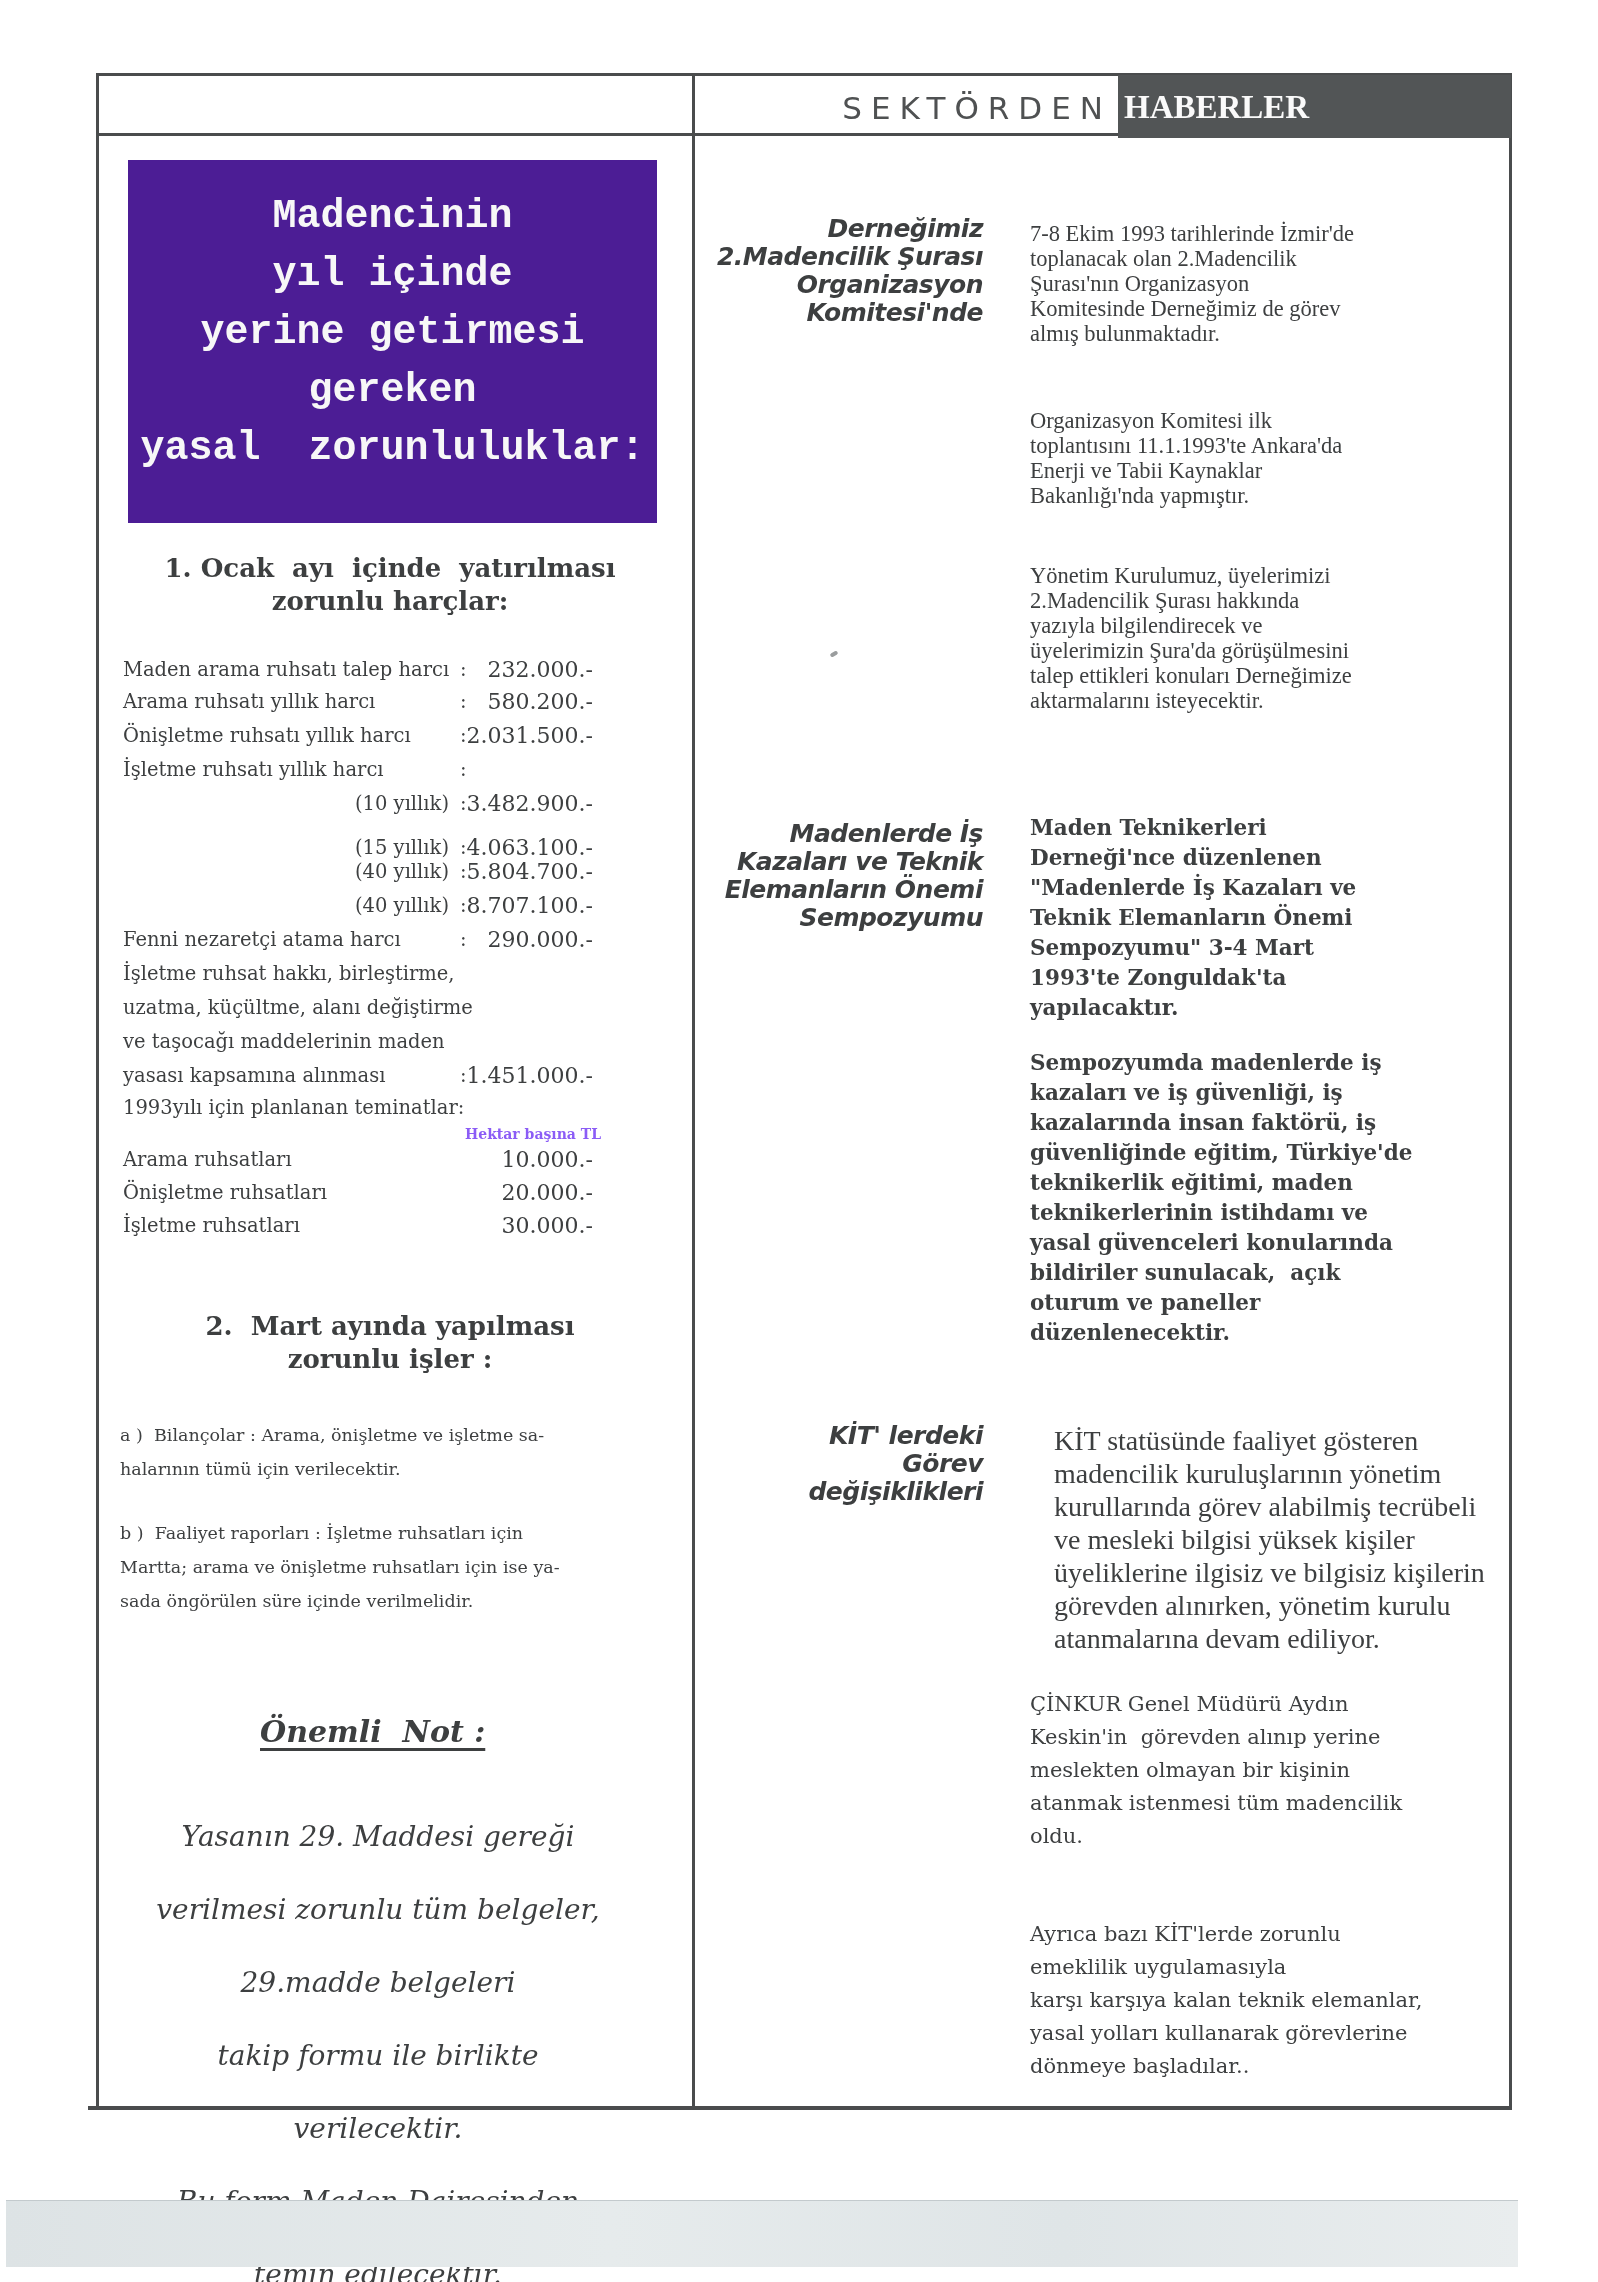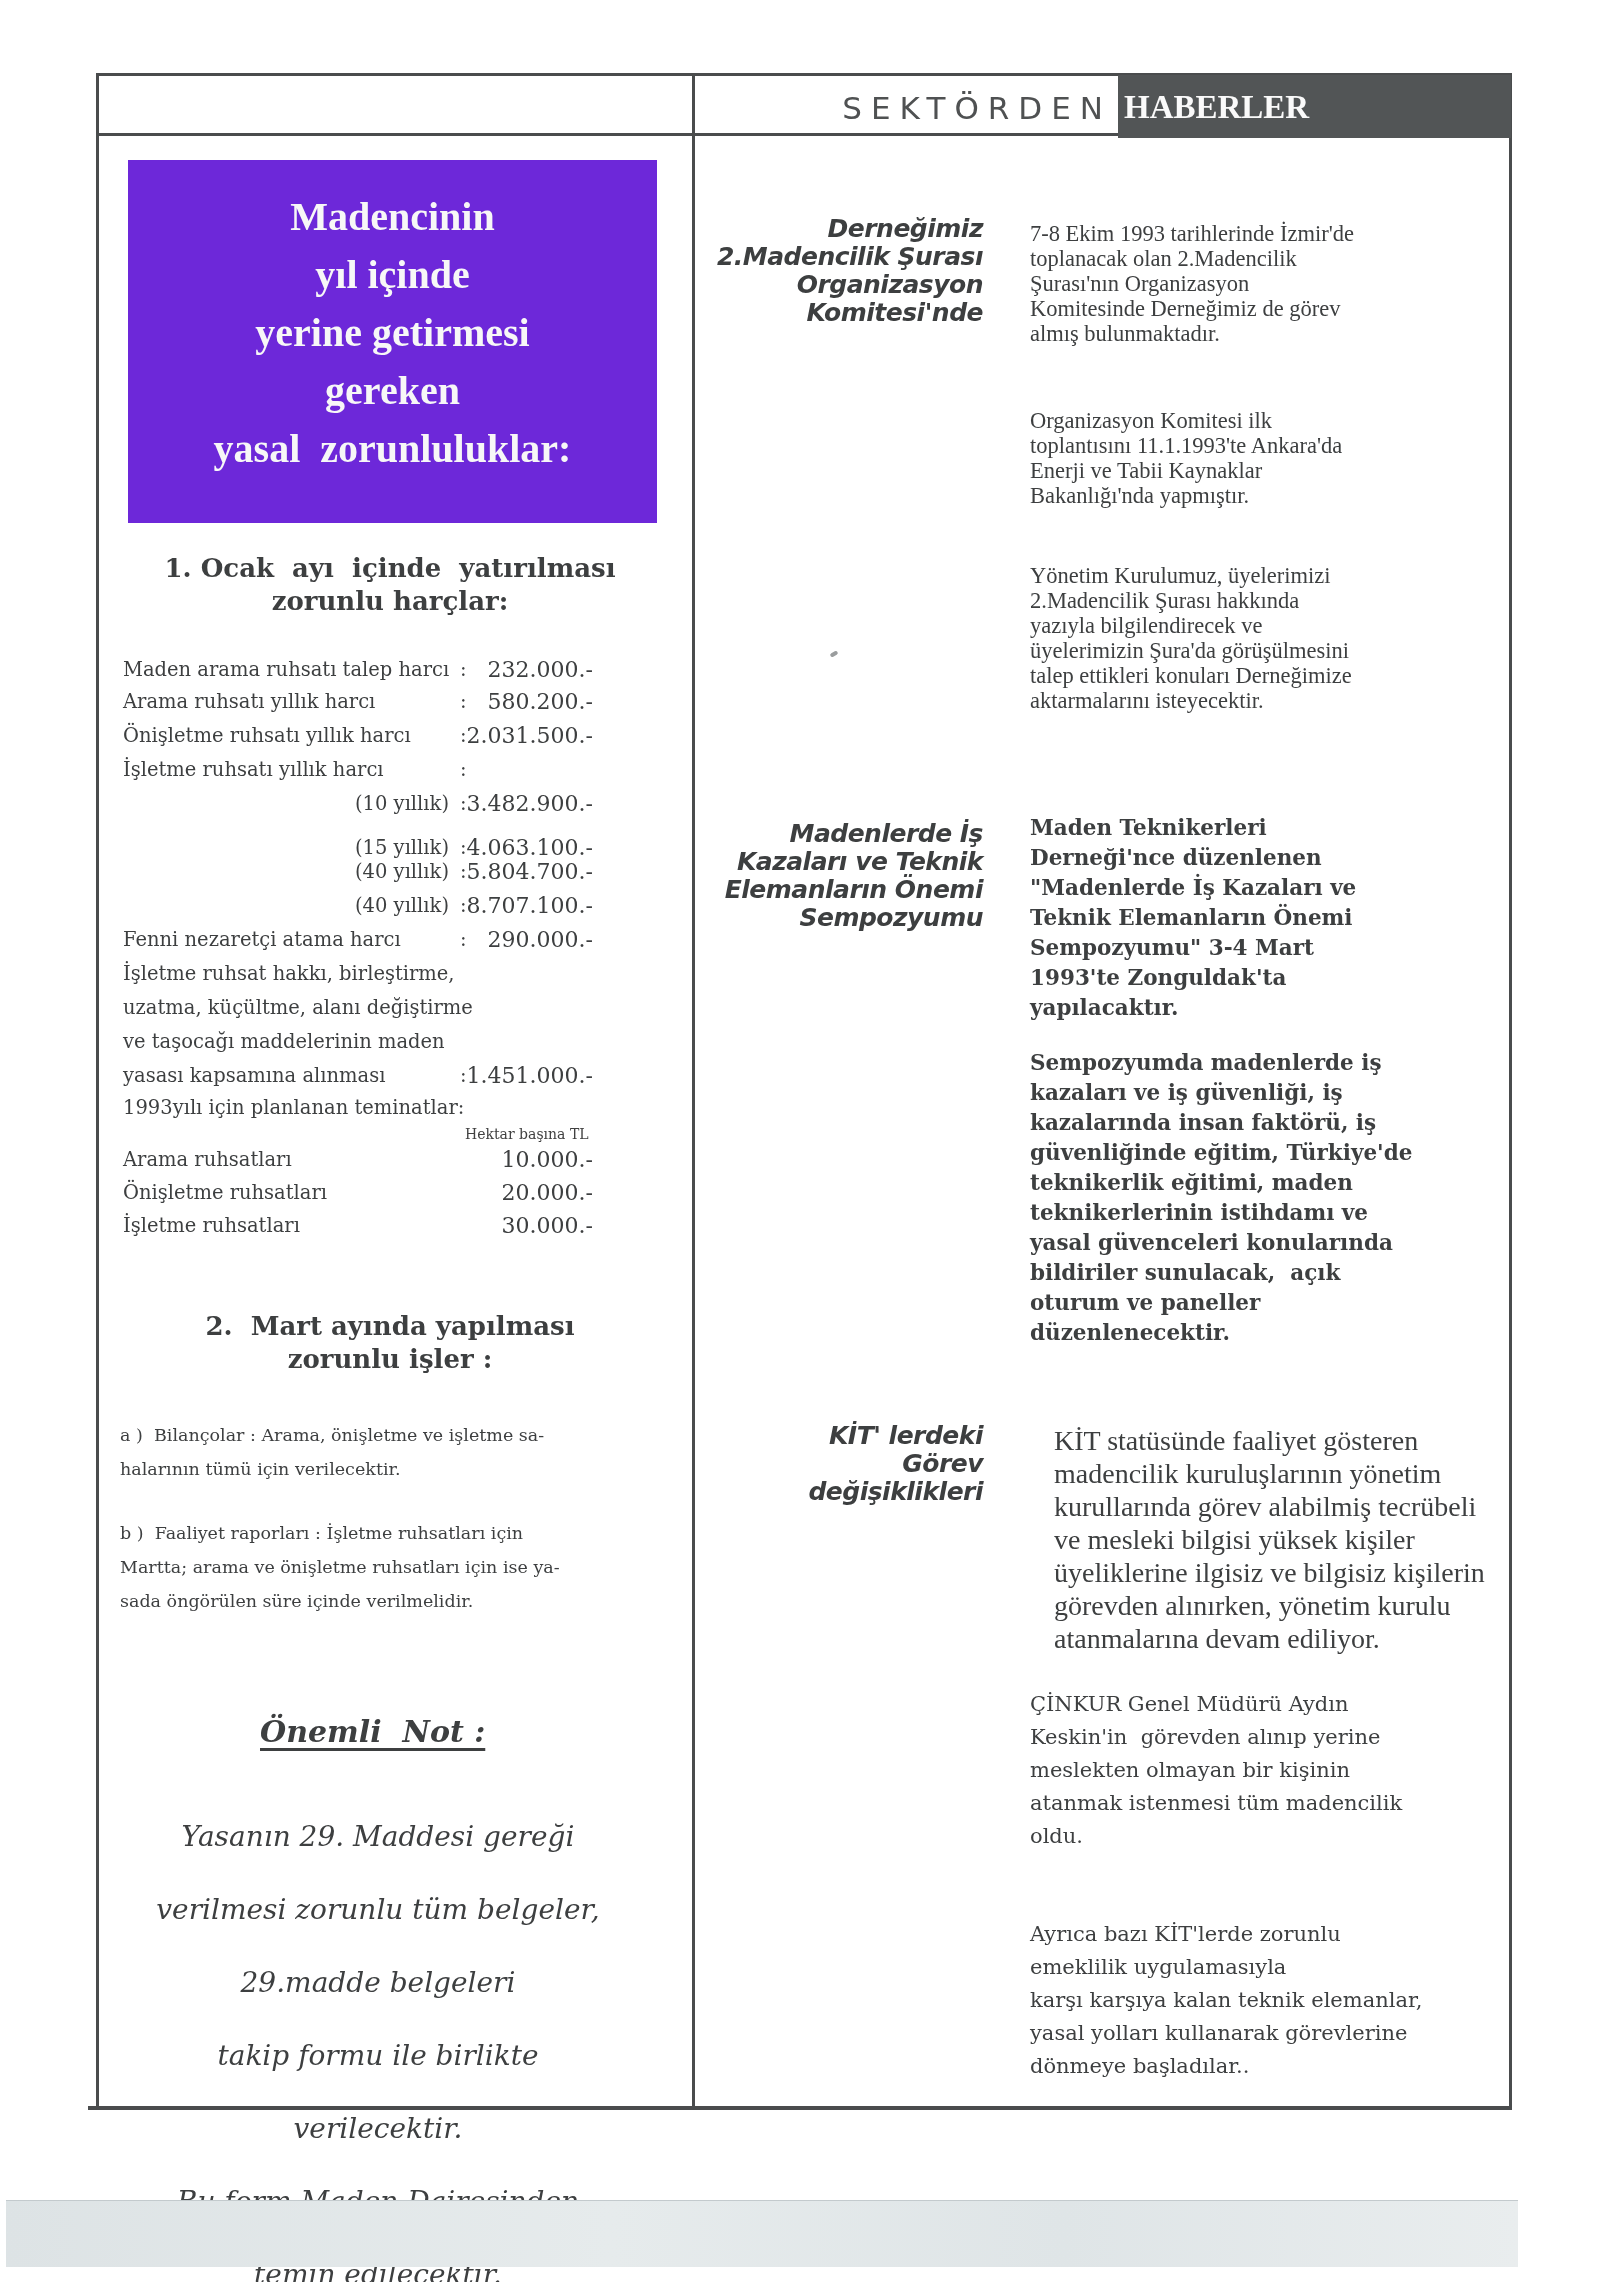--- a/index.html
+++ b/index.html
@@ -5,32 +5,32 @@
   html, body { margin:0; padding:0; }
   body { width:1598px; height:2282px; background:#ffffff; position:relative; overflow:hidden; color:#3d3f40; }
   .frame-line { position:absolute; background:#4a4c4d; }
 
   
   #header-title-light { position:absolute; left:822px; top:82px; width:290px; height:52px; font-family:"DejaVu Sans", sans-serif; font-size:31px; letter-spacing:9px; color:#4f5152; line-height:52px; text-align:right; }
   #header-band { position:absolute; left:1118px; top:75px; width:393px; height:63px; background:#525556; }
   #header-title-dark { position:absolute; left:1124px; top:78px; font-family:"Liberation Serif", serif; font-weight:bold; font-size:33px; color:#fafafa; line-height:58px; letter-spacing:0px; }
 
   
-  #title-box { position:absolute; left:128px; top:160px; width:529px; height:363px; background:#6d28d9; color:#f7f7f7; text-align:center; font-family:Liberation Serif, serif; font-weight:bold; font-size:40px; line-height:58px; padding-top:28px; box-sizing:border-box; }
+  #title-box { position:absolute; left:128px; top:160px; width:529px; height:363px; background:#4c1d95; color:#f7f7f7; text-align:center; font-family:Liberation Mono, monospace; font-weight:bold; font-size:40px; line-height:58px; padding-top:28px; box-sizing:border-box; }
   #title-box span { display:block; }
 
   .section-heading { position:absolute; text-align:center; font-family:"DejaVu Serif", serif; font-weight:bold; font-size:26px; line-height:33px; color:#3d3f40; }
 
   .fee-table { position:absolute; left:123px; font-family:"DejaVu Serif", serif; font-size:19.5px; color:#3d3f40; }
   .fee-row { position:absolute; left:0; width:540px; height:32px; line-height:32px; white-space:nowrap; }
   .fee-label { position:absolute; left:0; }
   .fee-label.indent { left:232px; }
   .fee-colon { position:absolute; left:337px; }
   .fee-value { position:absolute; right:70px; text-align:right; font-size:22px; }
-  .small-note { position:absolute; font-family:"DejaVu Serif", serif; font-size:14px; color:#404040; }
+  .small-note { position:absolute; font-family:"DejaVu Serif", serif; font-size:14px; color:#8b5cf6;font-weight:bold; }
 
   .para-left { position:absolute; left:120px; width:520px; font-family:"DejaVu Serif", serif; font-size:17.5px; line-height:34px; color:#3d3f40; }
   .para-left span { display:block; white-space:nowrap; }
 
   #note-title { position:absolute; left:260px; top:1714px; font-family:"DejaVu Serif", serif; font-style:italic; font-weight:bold; font-size:30px; color:#3d3f40; text-decoration:underline; text-underline-offset:6px; }
   #note-body { position:absolute; left:148px; width:460px; top:1780px; text-align:center; font-family:"DejaVu Serif", serif; font-style:italic; font-size:28px; line-height:33px; color:#3d3f40; }
   #note-body span { display:block; white-space:nowrap;margin-top:40px; }
 
   
   .side-head { position:absolute; right:615px; text-align:right; font-family:"DejaVu Sans", sans-serif; font-style:italic; font-weight:bold; font-size:25px; line-height:28px; color:#3d3f40; letter-spacing:-0.5px; }

